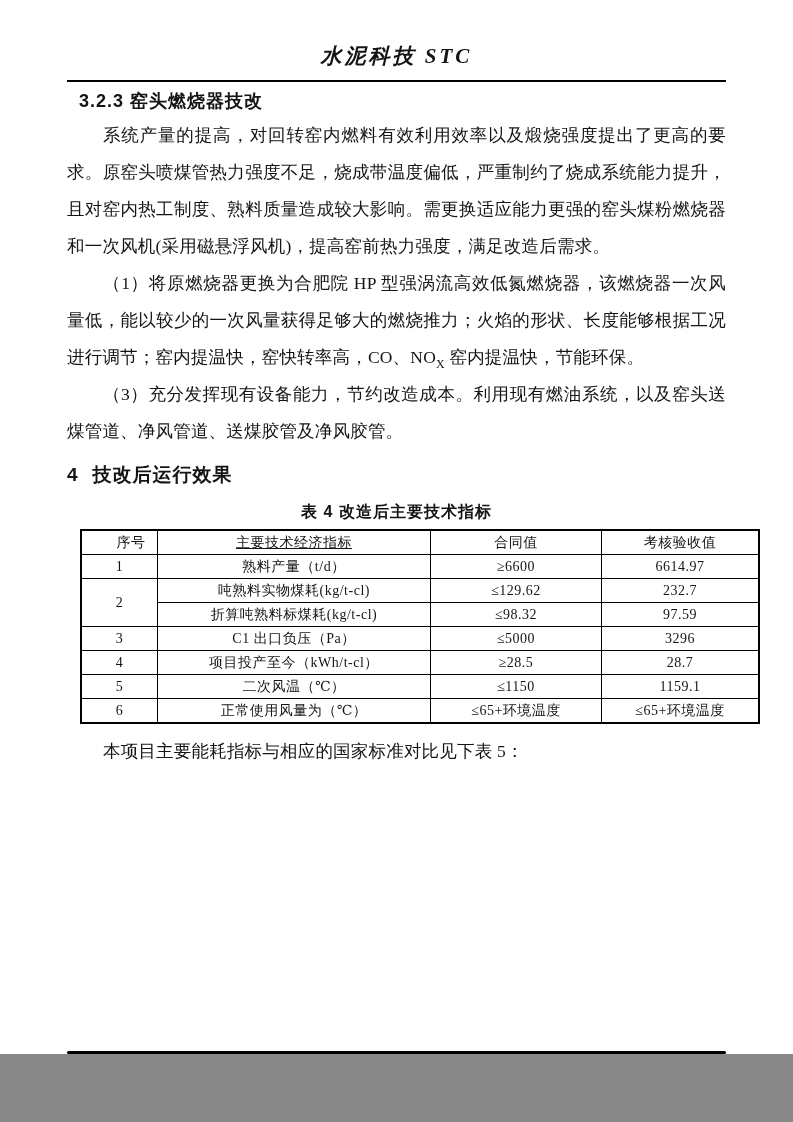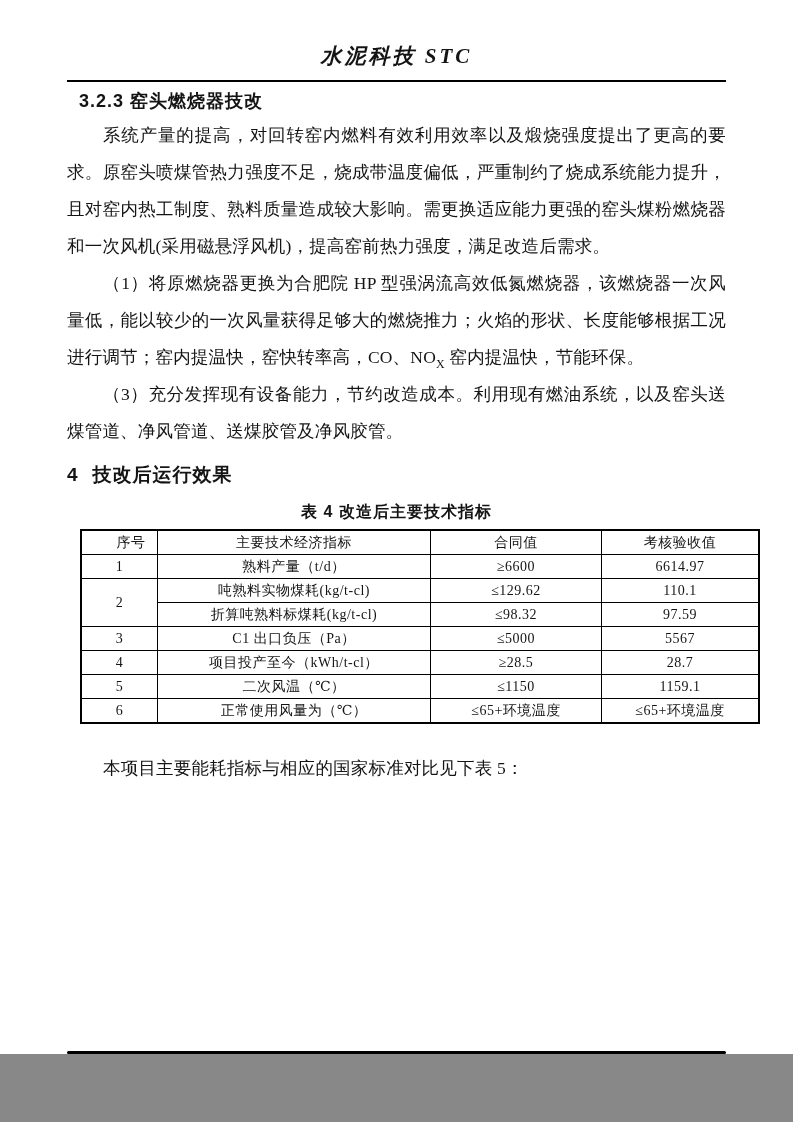--- a/index.html
+++ b/index.html
@@ -68,24 +68,24 @@
   }
   table.t4 td{
     border:1px solid #000;
     text-align:center;
     height:23px;
     padding:0 2px;
     letter-spacing:0.5px;
   }
   table.t4{border:2px solid #000;}
   table.t4 .c1{width:48px;padding-left:25px;}
-  table.t4 .c2{width:268px;}
+  table.t4 .c2{width:268px;text-decoration:underline;}
   table.t4 .c3{width:166px;}
   table.t4 .c4{width:152px;margin-top:31px;}
-  p.closing{margin-top:26px;}
+  p.closing{margin-top:9px;}
   .footer-line{
     position:absolute;
     left:67px;right:67px;top:1051px;
     height:3px;
     background:linear-gradient(to right,#000 0%,#000 100%);
     border-radius:2px;
   }
   .footer-row{
     position:absolute;
     left:67px;right:67px;top:1058px;
@@ -134,32 +134,32 @@
         <tr>
           <td>1</td>
           <td>熟料产量（t/d）</td>
           <td>≥6600</td>
           <td>6614.97</td>
         </tr>
         <tr>
           <td rowspan="2">2</td>
           <td>吨熟料实物煤耗(kg/t-cl)</td>
           <td>≤129.62</td>
-          <td>110.1</td>
+          <td>232.7</td>
         </tr>
         <tr>
           <td>折算吨熟料标煤耗(kg/t-cl)</td>
           <td>≤98.32</td>
           <td>97.59</td>
         </tr>
         <tr>
           <td>3</td>
           <td>C1 出口负压（Pa）</td>
           <td>≤5000</td>
-          <td>5567</td>
+          <td>3296</td>
         </tr>
         <tr>
           <td>4</td>
           <td>项目投产至今（kWh/t-cl）</td>
           <td>≥28.5</td>
           <td>28.7</td>
         </tr>
         <tr>
           <td>5</td>
           <td>二次风温（℃）</td>

